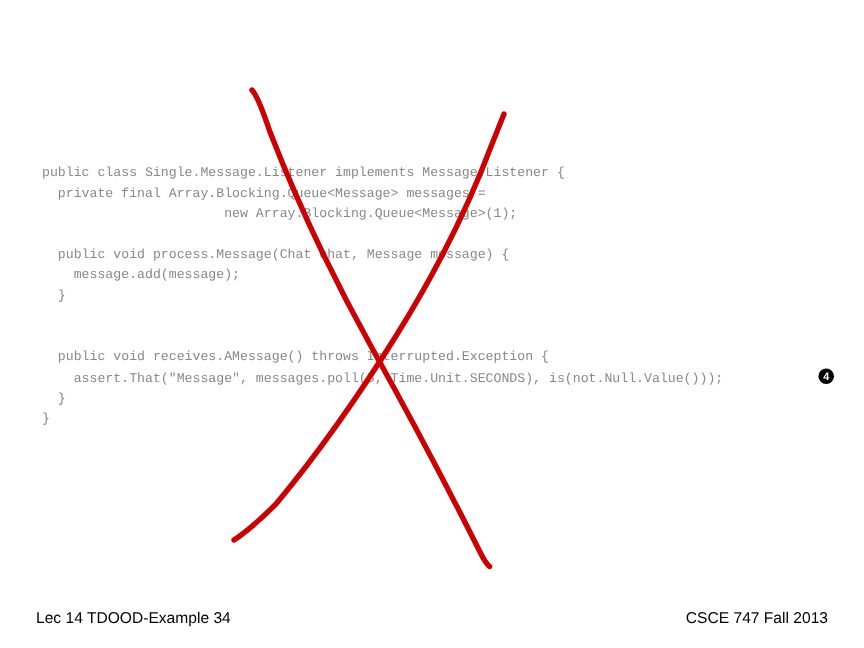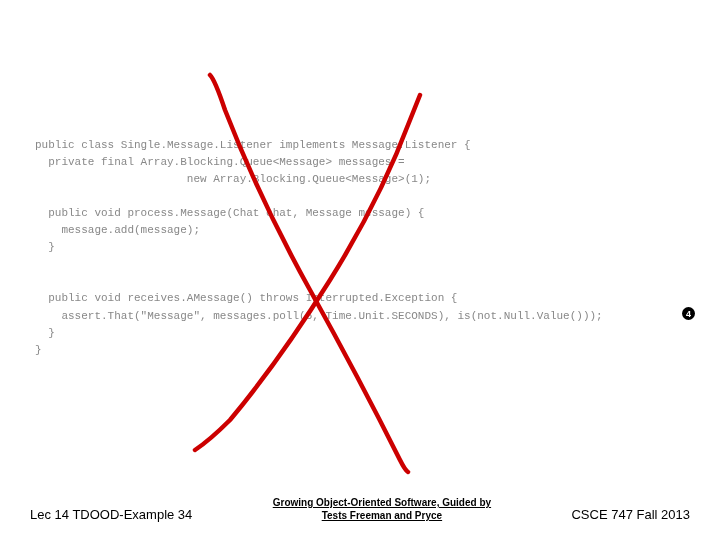--- a/index.html
+++ b/index.html
@@ -98,18 +98,14 @@
   <span>4</span>
 </div>
 
 <svg class="cross-overlay" viewBox="0 0 720 540">
   <path d="M 210 75 Q 215 80 225 110 Q 260 200 310 290 Q 360 380 400 460 Q 405 470 408 472" stroke="#c00" stroke-width="4.5" fill="none" stroke-linecap="round"></path>
   <path d="M 420 95 Q 418 100 410 120 Q 380 200 330 280 Q 280 360 230 420 Q 210 440 195 450" stroke="#c00" stroke-width="4.5" fill="none" stroke-linecap="round"></path>
 </svg>
 
 <div class="footer">
   <div class="footer-left">Lec 14 TDOOD-Example 34</div>
-  <div class="footer-center">
-    <div>Growing Object-Oriented Software, Guided by</div>
-    <div>Tests Freeman and Pryce</div>
-  </div>
   <div class="footer-right">CSCE 747 Fall 2013</div>
 </div>
 
 </body></html>

